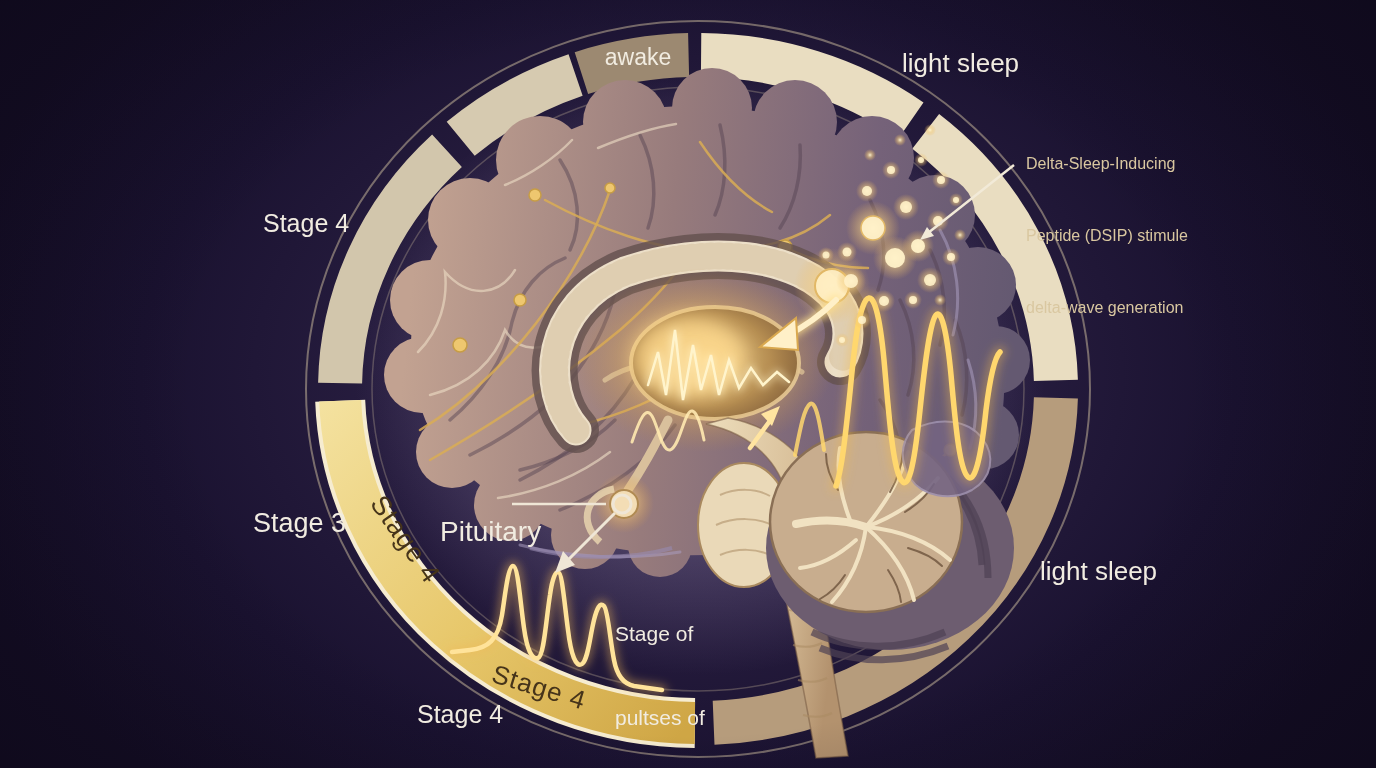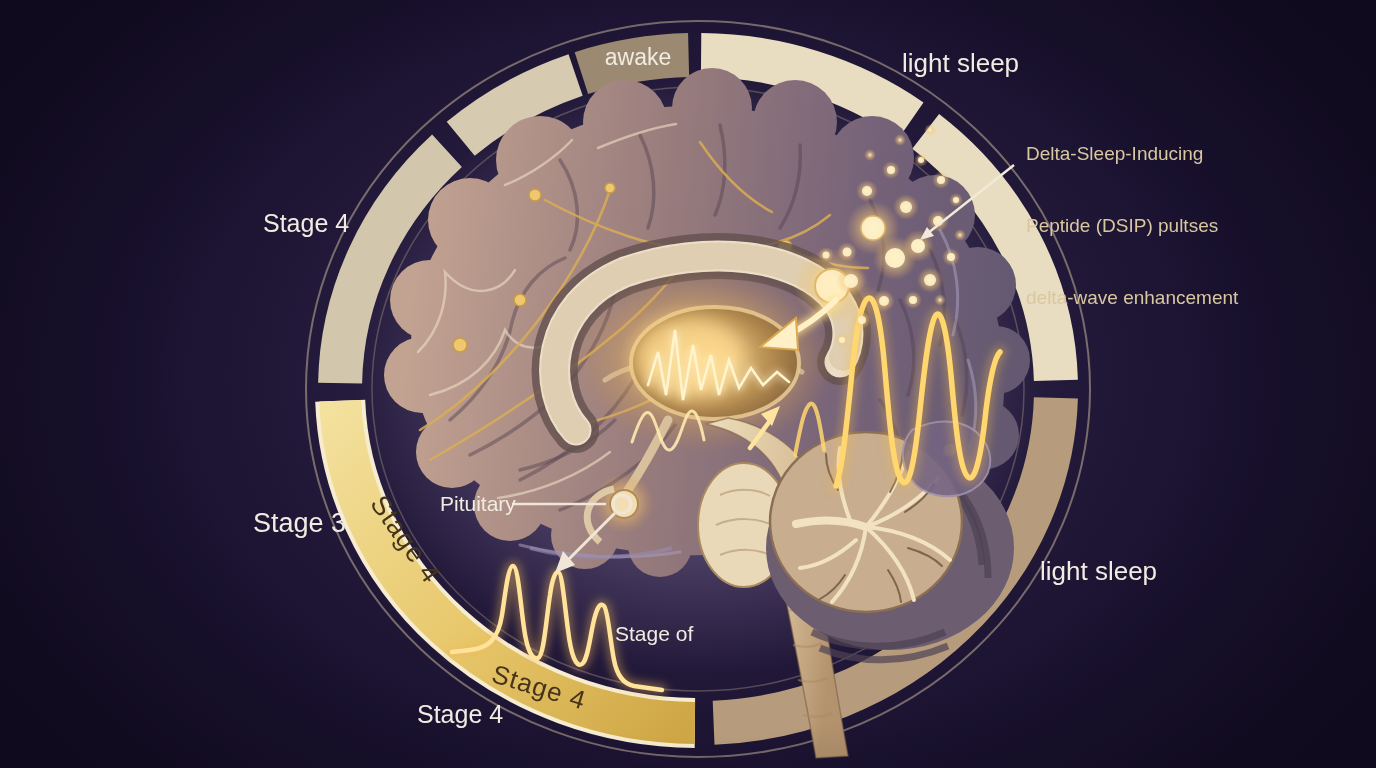--- a/index.html
+++ b/index.html
@@ -16,22 +16,22 @@
   .lbl{position:absolute;color:#f1ece1;white-space:pre;z-index:5;}
   .lbl-awake{left:600px;top:44px;width:76px;text-align:center;font-size:23px;}
   .lbl-ls-top{left:902px;top:48px;font-size:26px;}
   .lbl-ls-right{left:1040px;top:556px;font-size:26px;}
   .lbl-s4-left{left:263px;top:209px;font-size:25px;}
   .lbl-s3-left{left:253px;top:508px;font-size:27px;}
   .lbl-s4-bottom{left:417px;top:700px;font-size:25px;}
   .lbl-ring{color:#46341a;font-size:27px;letter-spacing:1px;}
   .lbl-ring-left{left:330px;top:524px;width:150px;text-align:center;transform:rotate(55deg);}
   .lbl-ring-bottom{left:477px;top:672px;width:124px;text-align:center;transform:rotate(17deg);font-size:26px;}
-  .dsip{left:1026px;top:94px;width:230px;font-size:19px;line-height:24px;color:#d9c7a0;}
-  .lbl-pituitary{left:440px;top:492px;font-size:21px;}
+  .dsip{left:1026px;top:104px;width:230px;font-size:16px;line-height:24px;color:#d9c7a0;}
+  .lbl-pituitary{left:440px;top:516px;font-size:28px;}
   .pulses{left:615px;top:564px;width:170px;font-size:21px;line-height:28px;}
 </style>
 </head>
 <body>
 
 <div class="stage">
 
   <svg class="art" width="1376" height="768" viewBox="0 0 1376 768">
     <defs>
       <linearGradient id="goldSeg" gradientUnits="userSpaceOnUse" x1="340" y1="380" x2="690" y2="725">
@@ -330,24 +330,25 @@
   <div class="lbl lbl-ls-top">light sleep</div>
   <div class="lbl lbl-s4-left">Stage 4</div>
   <div class="lbl lbl-s3-left">Stage 3</div>
   <div class="lbl lbl-ring lbl-ring-left">Stage 4</div>
   <div class="lbl lbl-ring lbl-ring-bottom">Stage 4</div>
   <div class="lbl lbl-s4-bottom">Stage 4</div>
   <div class="lbl lbl-ls-right">light sleep</div>
 
   <div class="lbl dsip">
     <div>Delta-Sleep-Inducing</div>
-    <div>Peptide (DSIP) pultses</div>
-    <div>delta-wave enhancement</div>
+    <div>Peptide (DSIP) stimule</div>
+    <div>delta-wave generation</div>
   </div>
 
   <div class="lbl lbl-pituitary">Pituitary</div>
 
   <div class="lbl pulses">
     <div>Stage of</div>
+    <div>pultses of</div>
     
   </div>
 
 </div>
 
 </body></html>

